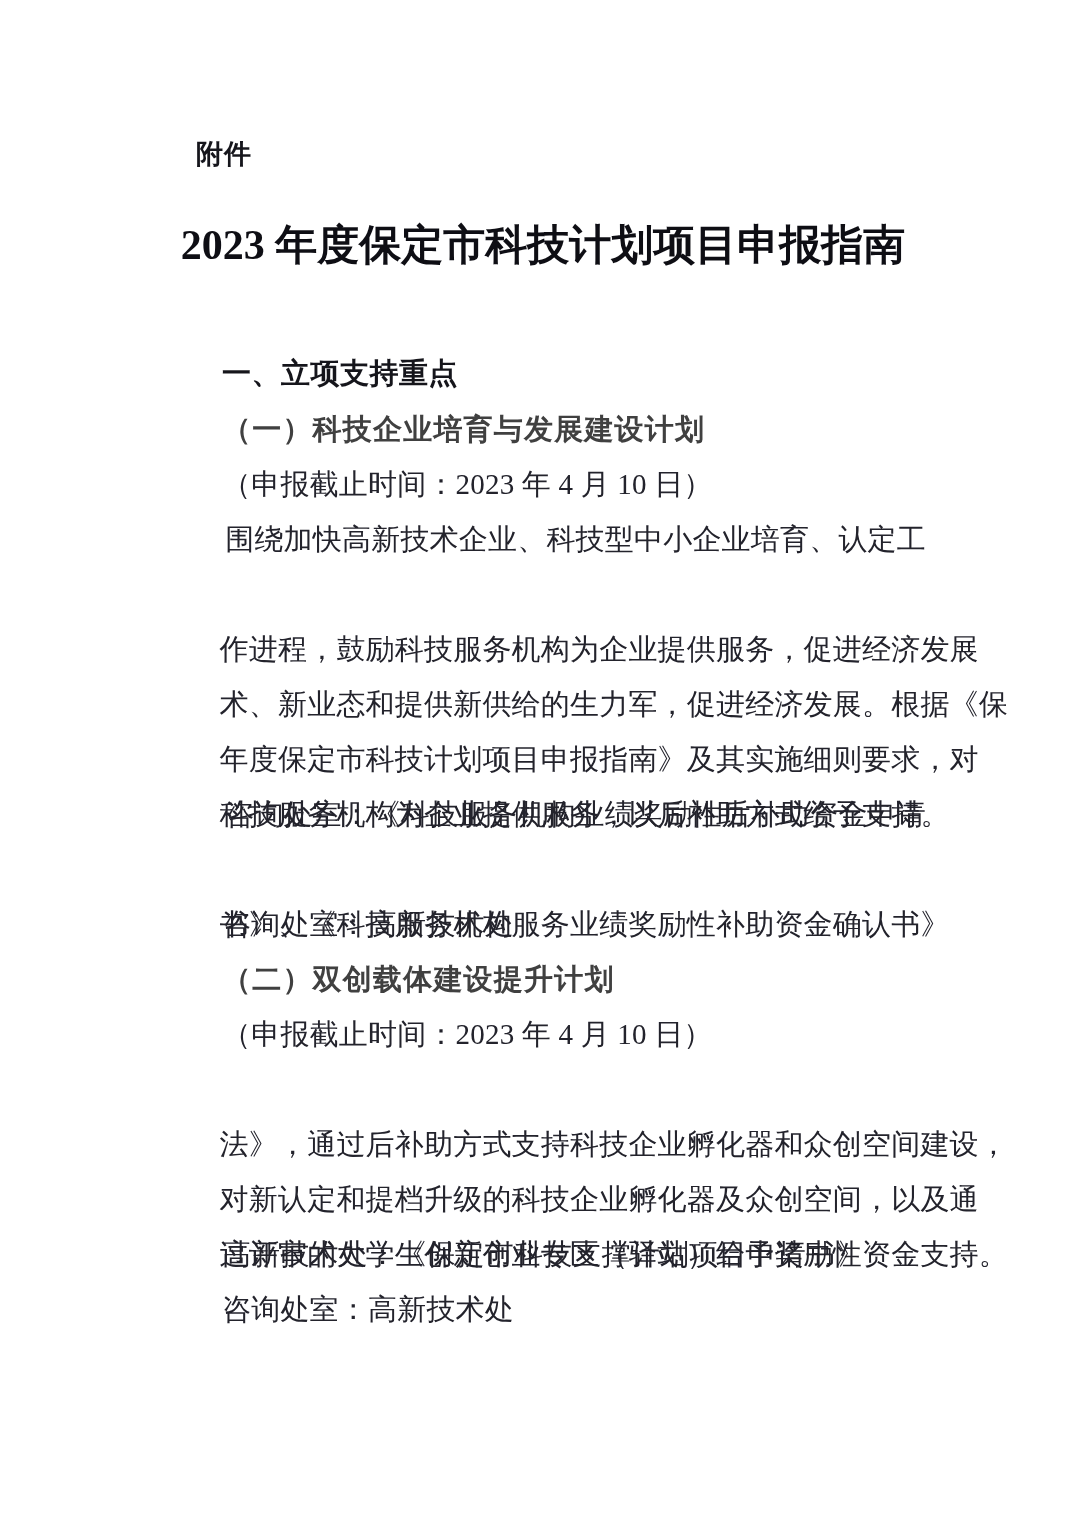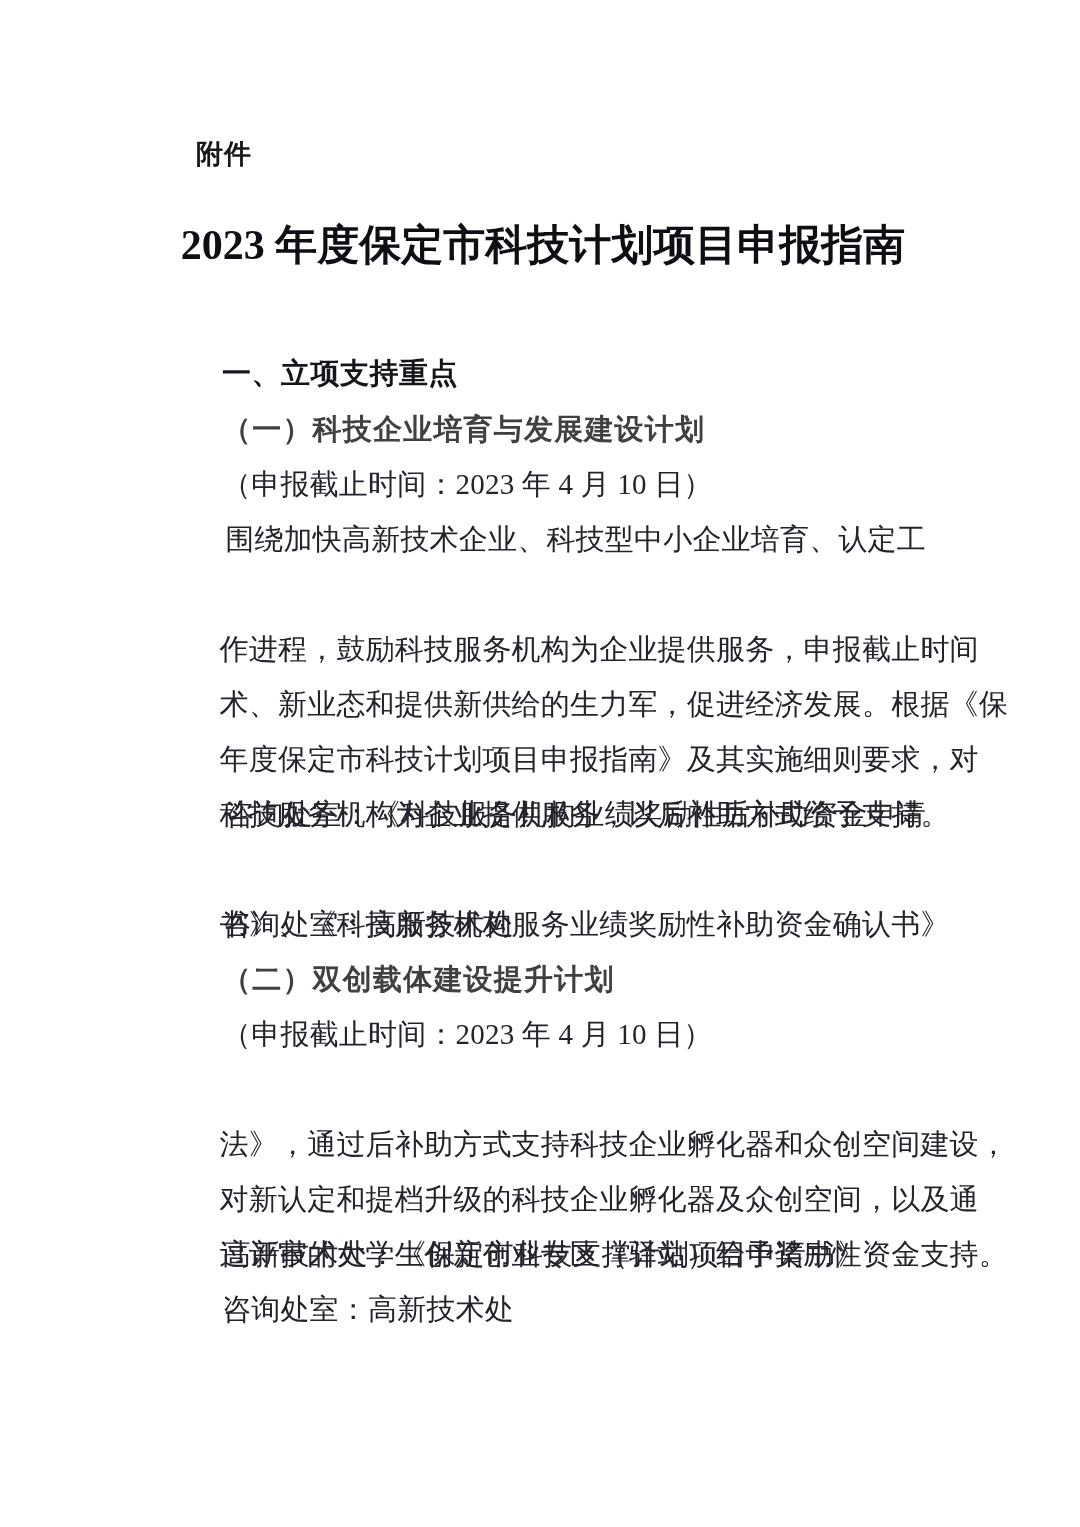--- a/index.html
+++ b/index.html
@@ -133,21 +133,21 @@
       <div class="line heading-1">一、立项支持重点</div>
 
       <div class="line heading-2">（一）科技企业培育与发展建设计划</div>
 
       <div class="line indent">（申报截止时间：2023 年 4 月 10 日）</div>
 
       <div class="line just-indent">
         <span>围绕加快高新技术企业、科技型中小企业培育、认定工</span>
       </div>
       <div class="line">
-        <span>作进程，鼓励科技服务机构为企业提供服务，申报截止时间</span>
+        <span>作进程，鼓励科技服务机构为企业提供服务，促进经济发展</span>
       </div>
       <div class="line">
         <span>术、新业态和提供新供给的生力军，促进经济发展。根据《保</span>
       </div>
       <div class="line">
         <span>年度保定市科技计划项目申报指南》及其实施细则要求，对</span>
       </div>
       <div class="line">
         <span>科技服务机构为企业提供服务，以后补助方式给予支持。</span>
       </div>

